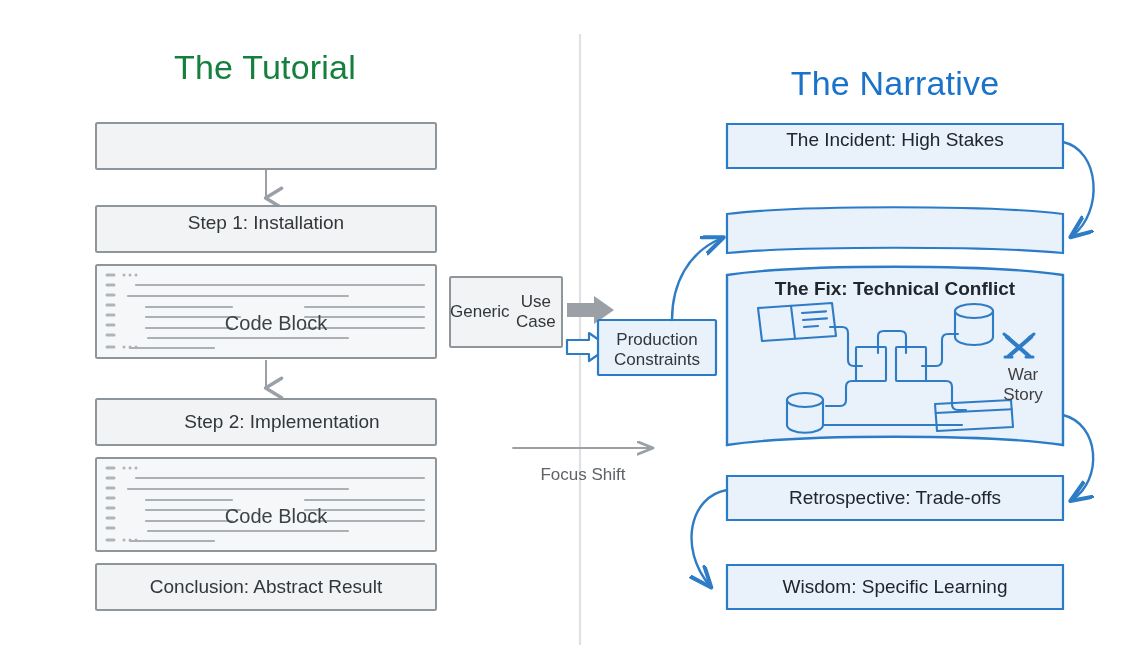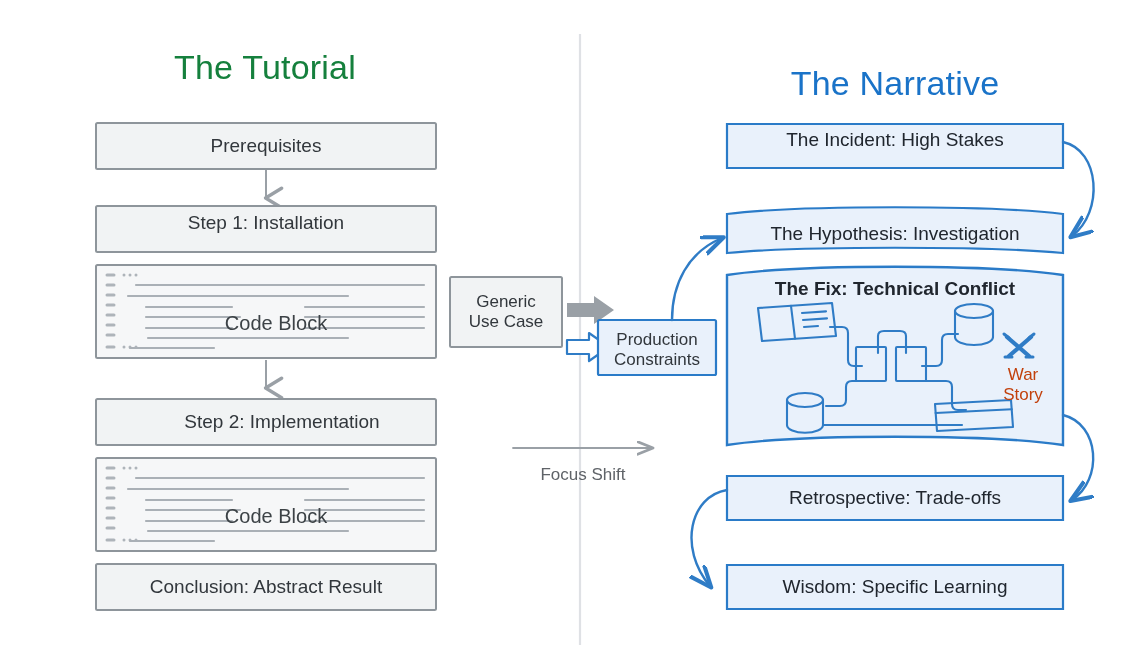--- a/index.html
+++ b/index.html
@@ -17,21 +17,21 @@
 
   .lbl{
     position:absolute;display:flex;align-items:center;justify-content:center;
     text-align:center;line-height:1.18;pointer-events:none;
   }
   .lbl-gray{color:#32373c;font-size:19px;}
   .lbl-blue{color:#20262e;font-size:19px;}
   .lbl-small{font-size:17px;color:#32373c;}
   .lbl-code{font-size:20px;color:#3c4246;background:transparent;padding:12px 10px;}
   .lbl-focus{font-size:17px;color:#5f6368;}
-  .lbl-war{font-size:17px;color:#c2410c;line-height:1.15;}
+  .lbl-war{font-size:17px;color:#404040;line-height:1.15;}
 </style>
 </head>
 <body>
 
 <div id="stage">
 
   <svg id="svgroot" viewBox="0 0 1138 654" xmlns="http://www.w3.org/2000/svg">
     <defs>
       <marker id="arrBlue" markerWidth="11" markerHeight="11" refX="8.4" refY="4" orient="auto">
         <path d="M0.4,0.4 L9.2,4 L0.4,7.6" fill="none" stroke="#2f7cc6" stroke-width="1.7" stroke-linecap="round" stroke-linejoin="round"></path>
@@ -227,41 +227,39 @@
     <path d="M727,490 C690,496 678,548 710,586" fill="none" stroke="#2f7cc6" stroke-width="2.4" stroke-linecap="round" marker-end="url(#arrBlue)"></path>
 
     <g>
       <path d="M727,565 L1063,565 L1063,609 L727,609 Z" fill="#e9f1fb" stroke="#2a7bc8" stroke-width="2.2"></path>
     </g>
   </svg>
 
   <div class="ttl ttl-left">The Tutorial</div>
   <div class="ttl ttl-right">The Narrative</div>
 
-  <div class="lbl lbl-gray" style="left:96px;top:123px;width:340px;height:46px;">Prerequisites</div>
   <div class="lbl lbl-gray" style="left:96px;top:200px;width:340px;height:46px;">Step 1: Installation</div>
   <div class="lbl lbl-code" style="left:96px;top:265px;width:340px;height:93px;">Code Block</div>
   <div class="lbl lbl-gray" style="left:96px;top:399px;width:372px;height:46px;border-radius:20px;">Step 2: Implementation</div>
   <div class="lbl lbl-code" style="left:96px;top:458px;width:340px;height:93px;">Code Block</div>
   <div class="lbl lbl-gray" style="left:96px;top:564px;width:340px;height:46px;">Conclusion: Abstract Result</div>
 
-  <div class="lbl" style="left:450px;top:277px;width:112px;height:70px;flex-direction:column;">
+  <div class="lbl" style="left:450px;top:277px;width:112px;height:70px;flex-direction:row;">
     <span class="lbl-small">Generic</span>
     <span class="lbl-small">Use Case</span>
   </div>
 
   <div class="lbl" style="left:598px;top:320px;width:118px;height:60px;flex-direction:column;">
     <span class="lbl-small">Production</span>
     <span class="lbl-small">Constraints</span>
   </div>
 
   <div class="lbl lbl-focus" style="left:498px;top:462px;width:170px;height:26px;">Focus Shift</div>
 
   <div class="lbl lbl-blue" style="left:727px;top:124px;width:336px;height:32px;border-radius:6px;">The Incident: High Stakes</div>
-  <div class="lbl lbl-blue" style="left:727px;top:212px;width:336px;height:44px;">The Hypothesis: Investigation</div>
   <div class="lbl lbl-blue" style="left:727px;top:272px;width:336px;height:34px;font-weight:bold;">The Fix: Technical Conflict</div>
   <div class="lbl lbl-blue" style="left:727px;top:476px;width:336px;height:44px;">Retrospective: Trade-offs</div>
   <div class="lbl lbl-blue" style="left:727px;top:565px;width:336px;height:44px;">Wisdom: Specific Learning</div>
 
   <div class="lbl" style="left:988px;top:360px;width:70px;height:50px;flex-direction:column;">
     <span class="lbl-war">War</span>
     <span class="lbl-war">Story</span>
   </div>
 
 </div>

